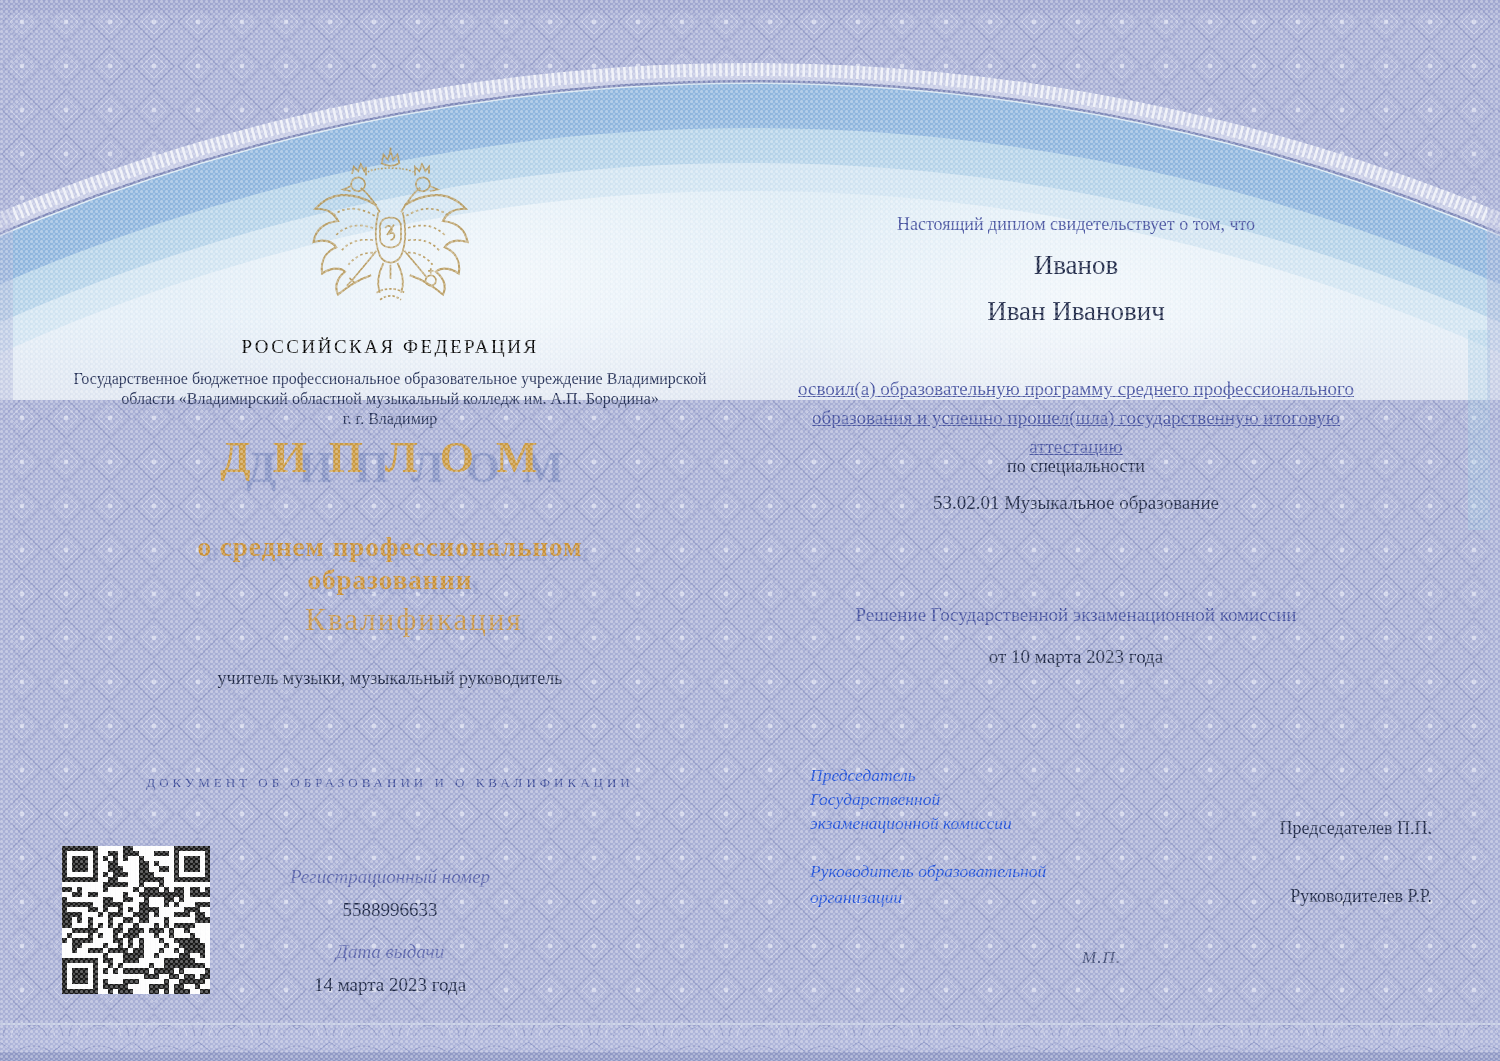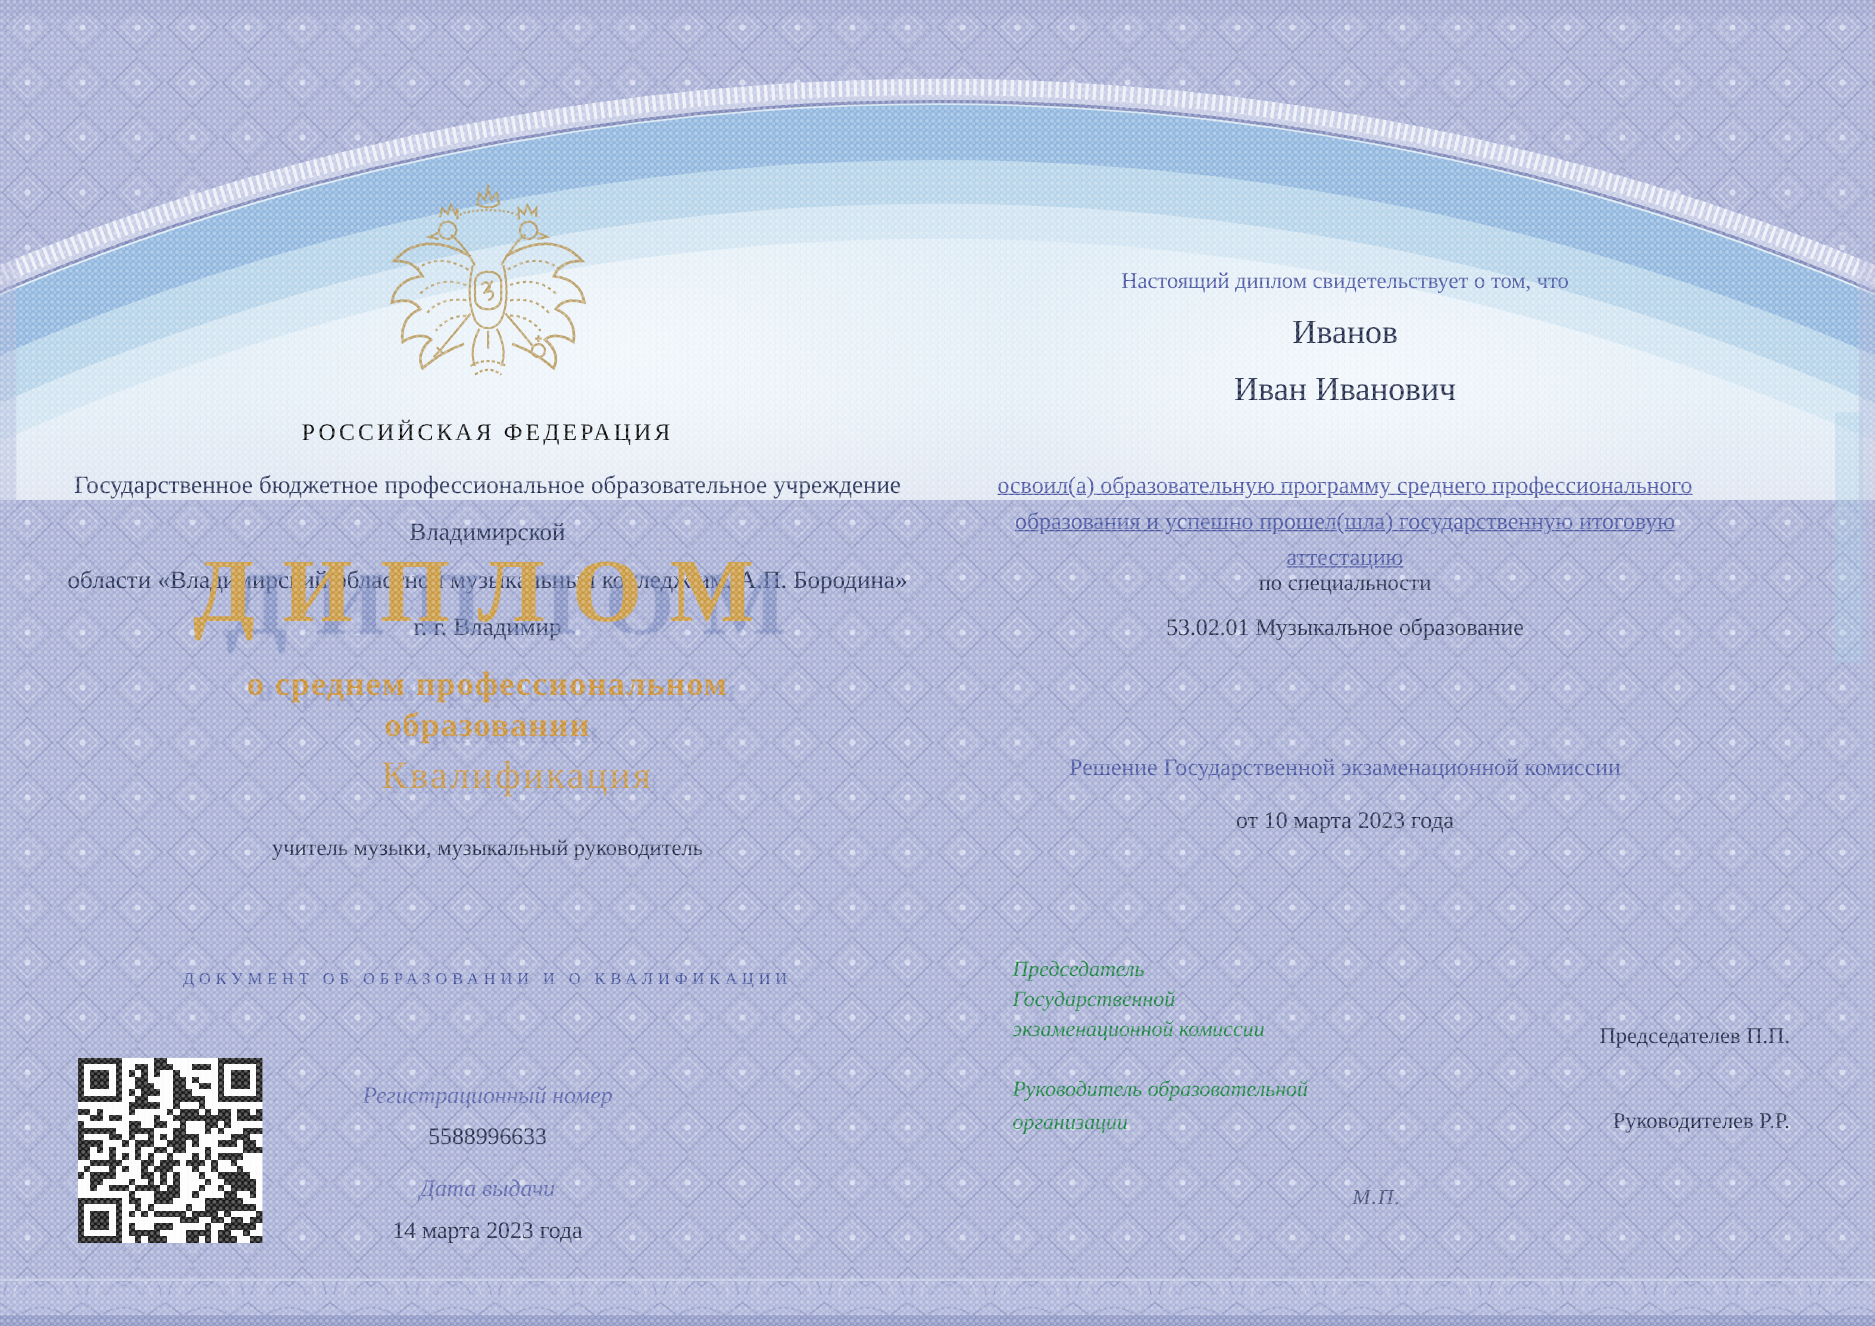--- a/index.html
+++ b/index.html
@@ -23,23 +23,23 @@
     background-size:5px 5px,5px 5px,auto;
     opacity:.55;
     pointer-events:none;
   }
   .abs{position:absolute;}
   .ctr{text-align:center;}
   .lcol{left:45px;width:690px;}
   .rcol{left:788px;width:576px;}
 
   .country{font-size:19px;letter-spacing:2.5px;color:#000000;}
-  .institution{font-size:20px;line-height:38px;color:#202c53;}
+  .institution{font-size:16px;line-height:20px;color:#202c53;}
   .diploma-title{
-    font-size:72px;font-weight:bold;letter-spacing:22px;color:#c9983f;
+    font-size:44px;font-weight:bold;letter-spacing:22px;color:#c9983f;
     text-shadow:26px 10px 1px rgba(104,122,180,.55);
     white-space:nowrap;
     text-align:center;
   }
   .diploma-sub{
     font-size:27px;font-weight:bold;line-height:33px;color:#c78e33;letter-spacing:1px;
     text-shadow:8px 5px 0 rgba(116,132,186,.32);
   }
   .qual-label{
     font-size:31px;color:#c49245;letter-spacing:2px;
@@ -47,21 +47,21 @@
     padding-left:24px;
   }
   .dark{color:#1b2545;}
   .blue{color:#4753a0;}
   .ital{font-style:italic;color:#5a64ab;}
   .doc-caption{font-size:13px;letter-spacing:4px;color:#3d4c98;white-space:nowrap;}
   .sz18{font-size:18px;}
   .sz19{font-size:19px;}
   .name-big{font-size:27px;}
   .par{line-height:29px;text-decoration:underline;}
-  .sig-label{font-size:17.5px;line-height:24px;font-style:italic;color:#15803d;}
+  .sig-label{font-size:17.5px;line-height:24px;font-style:italic;color:#1d4ed8;}
   .sig-name{font-size:18px;color:#1b2545;}
   .stamp{font-size:17px;color:#3f4a74;letter-spacing:1px;font-style:italic;}
   .qr{position:absolute;left:62px;top:845px;width:148px;height:150px;}
 </style>
 </head>
 <body>
 
 <div class="page">
 
   <svg class="bg-svg" viewBox="0 0 1500 1061" xmlns="http://www.w3.org/2000/svg" aria-hidden="true">

